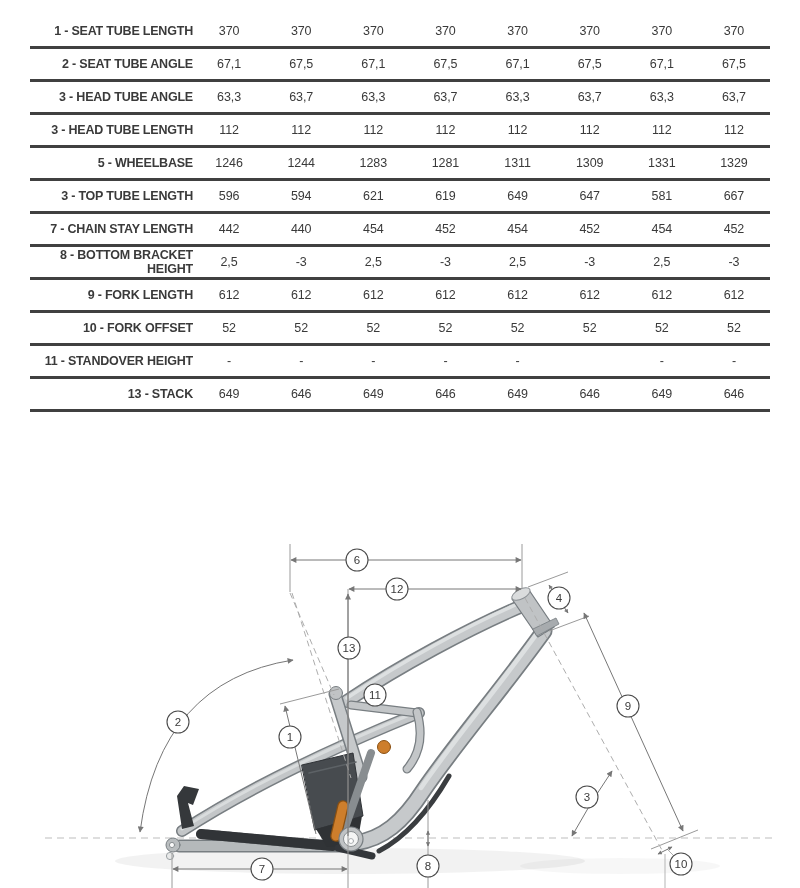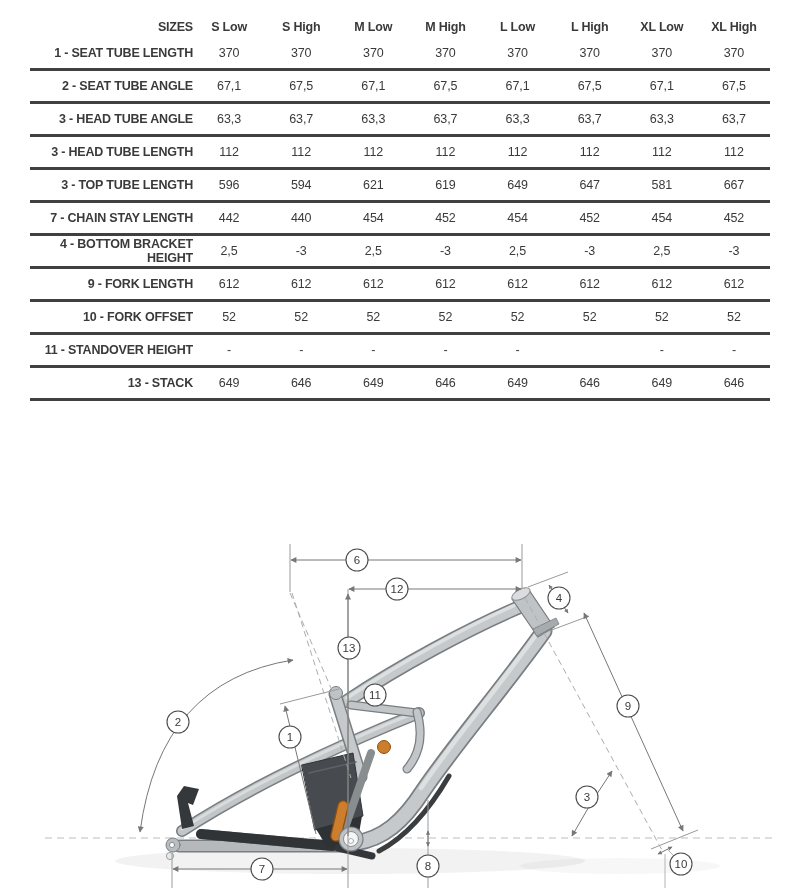--- a/index.html
+++ b/index.html
@@ -15,31 +15,20 @@
   .co-circle{fill:#fff;stroke:#4a4a4a;stroke-width:1.1px;}
   .co-num{font-family:"Liberation Sans",sans-serif;font-size:11.5px;fill:#3a3a3a;
           text-anchor:middle;}
 </style>
 </head>
 <body>
 
 <div class="page">
 
   <div class="geo-table" id="geo-table">
-      <div class="trow head">
-        <div class="tcell tlabel">SIZES</div>
-        <div class="tcell">S Low</div>
-        <div class="tcell">S High</div>
-        <div class="tcell">M Low</div>
-        <div class="tcell">M High</div>
-        <div class="tcell">L Low</div>
-        <div class="tcell">L High</div>
-        <div class="tcell">XL Low</div>
-        <div class="tcell">XL High</div>
-      </div>
       <div class="trow">
         <div class="tcell tlabel">1 - SEAT TUBE LENGTH</div>
         <div class="tcell">370</div>
         <div class="tcell">370</div>
         <div class="tcell">370</div>
         <div class="tcell">370</div>
         <div class="tcell">370</div>
         <div class="tcell">370</div>
         <div class="tcell">370</div>
         <div class="tcell">370</div>
@@ -71,20 +60,31 @@
         <div class="tcell">112</div>
         <div class="tcell">112</div>
         <div class="tcell">112</div>
         <div class="tcell">112</div>
         <div class="tcell">112</div>
         <div class="tcell">112</div>
         <div class="tcell">112</div>
         <div class="tcell">112</div>
       </div>
       <div class="trow">
+        <div class="tcell tlabel">5 - WHEELBASE</div>
+        <div class="tcell">1246</div>
+        <div class="tcell">1244</div>
+        <div class="tcell">1283</div>
+        <div class="tcell">1281</div>
+        <div class="tcell">1311</div>
+        <div class="tcell">1309</div>
+        <div class="tcell">1331</div>
+        <div class="tcell">1329</div>
+      </div>
+      <div class="trow">
         <div class="tcell tlabel">3 - TOP TUBE LENGTH</div>
         <div class="tcell">596</div>
         <div class="tcell">594</div>
         <div class="tcell">621</div>
         <div class="tcell">619</div>
         <div class="tcell">649</div>
         <div class="tcell">647</div>
         <div class="tcell">581</div>
         <div class="tcell">667</div>
       </div>
@@ -93,21 +93,21 @@
         <div class="tcell">442</div>
         <div class="tcell">440</div>
         <div class="tcell">454</div>
         <div class="tcell">452</div>
         <div class="tcell">454</div>
         <div class="tcell">452</div>
         <div class="tcell">454</div>
         <div class="tcell">452</div>
       </div>
       <div class="trow">
-        <div class="tcell tlabel">4 - BOTTOM BRACKET HEIGHT</div>
+        <div class="tcell tlabel">8 - BOTTOM BRACKET HEIGHT</div>
         <div class="tcell">2,5</div>
         <div class="tcell">-3</div>
         <div class="tcell">2,5</div>
         <div class="tcell">-3</div>
         <div class="tcell">2,5</div>
         <div class="tcell">-3</div>
         <div class="tcell">2,5</div>
         <div class="tcell">-3</div>
       </div>
       <div class="trow">

